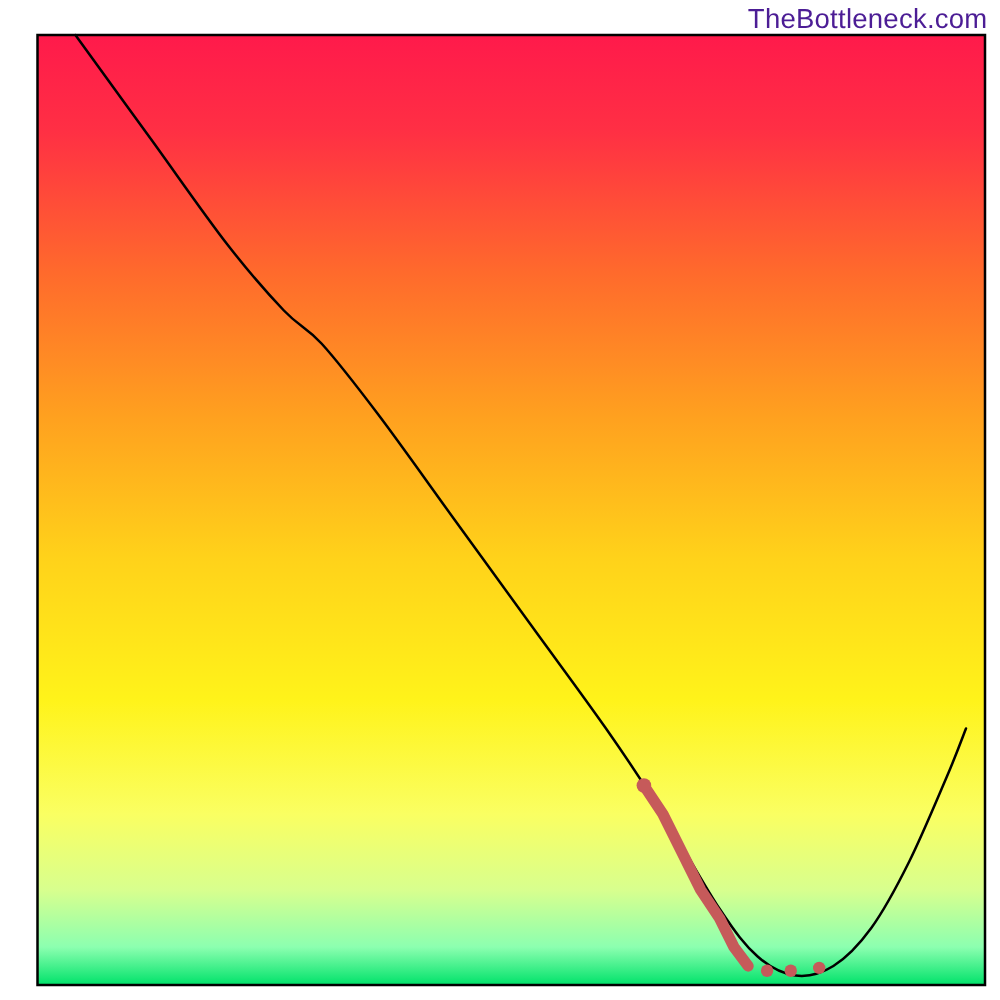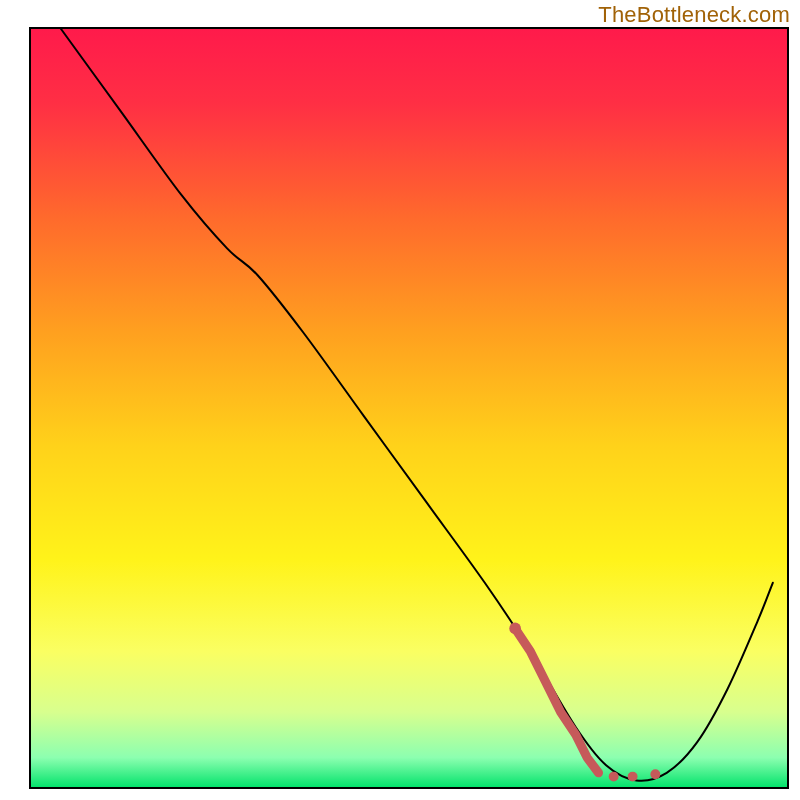--- a/index.html
+++ b/index.html
@@ -13,21 +13,21 @@
   }
   .container {
     position: relative;
     width: 800px;
     height: 800px;
   }
   .watermark {
     position: absolute;
     top: 2px;
     right: 10px;
-    color: #a16207;
+    color: #4c1d95;
     font-size: 22px;
     font-weight: 500;
     letter-spacing: 0.2px;
     z-index: 10;
   }
   svg {
     display: block;
   }
 </style>
 </head>

